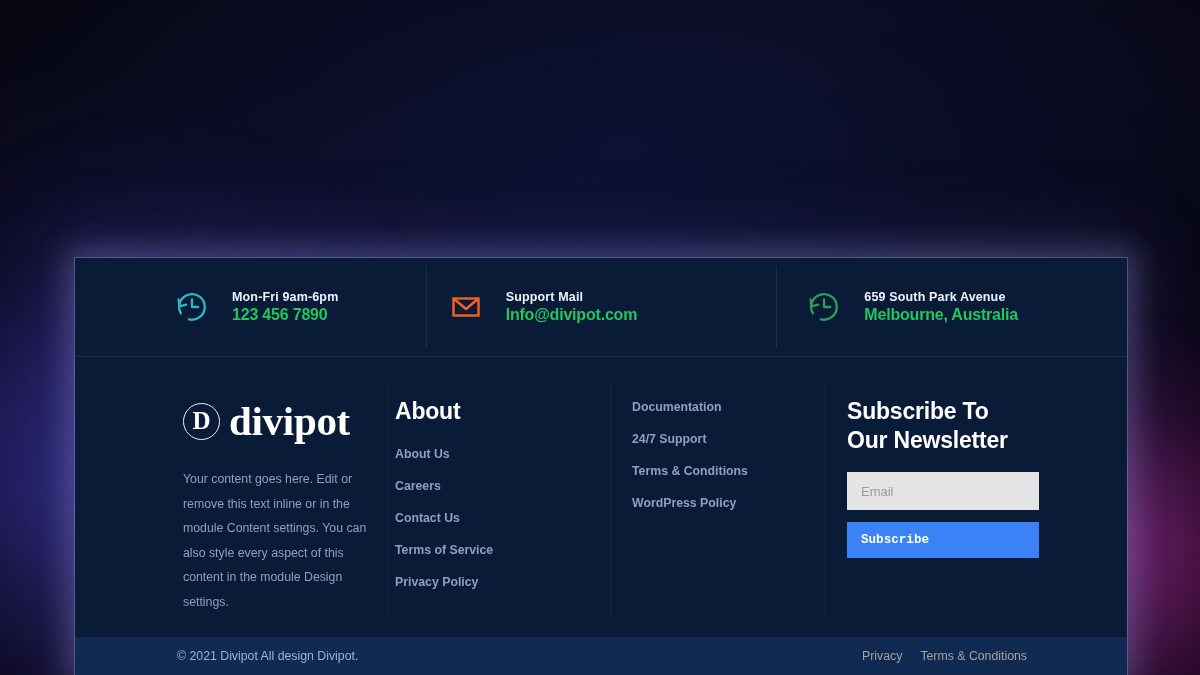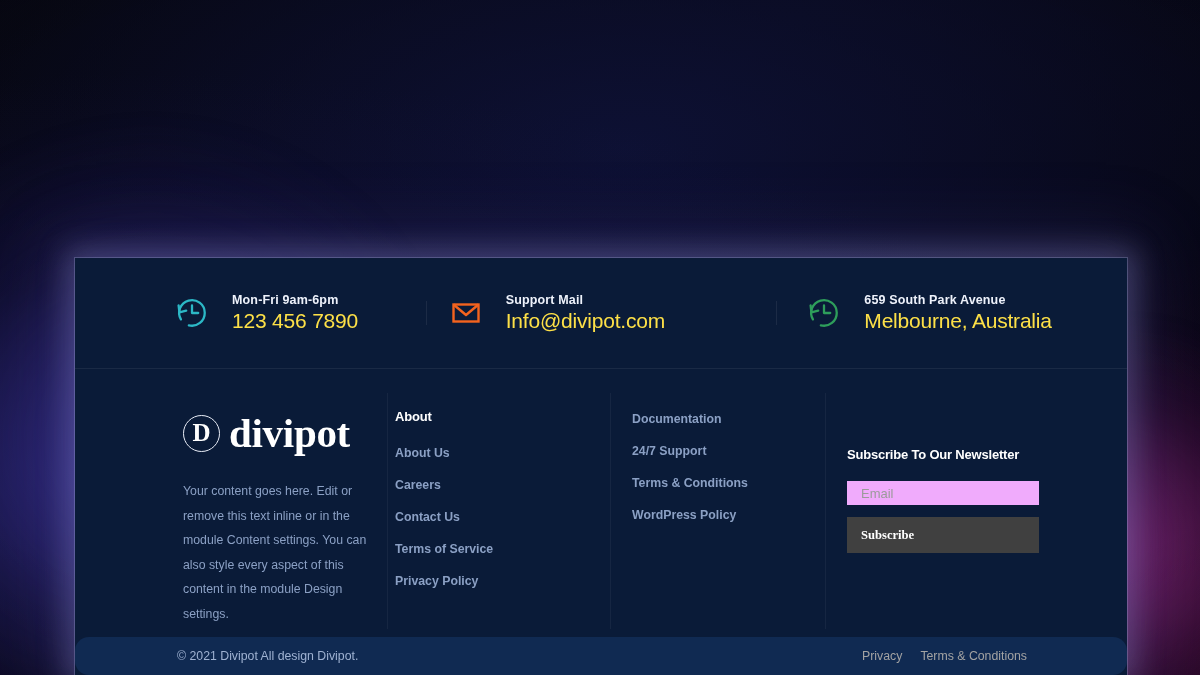--- a/index.html
+++ b/index.html
@@ -41,23 +41,22 @@
     background:#0a1b38;
     box-shadow:
       0 0 0 1px rgba(170,180,225,0.28),
       0 0 26px 10px rgba(150,150,215,0.30),
       0 0 70px 20px rgba(90,80,180,0.22);
     overflow:hidden;
   }
 
   
   .contact-bar {
-    display:flex; height:111px; width:100%;
+    display:flex; height:99px; width:100%;
     border-bottom:1px solid rgba(255,255,255,0.065);
-    align-items:center;
   }
   .contact-block {
     flex:1 1 0; display:flex; align-items:center;
     position:relative;
   }
   .contact-block + .contact-block::before {
     content:""; position:absolute; left:0; top:8px; bottom:8px; width:1px;
     background:rgba(255,255,255,0.075);
   }
   .cb-inner { display:flex; align-items:center; gap:22px; }
@@ -65,22 +64,22 @@
   .cb-2 .cb-inner { margin-left:22px; }
   .cb-3 .cb-inner { margin-left:30px; }
 
   .cb-icon { width:36px; height:36px; flex:0 0 36px; display:block; }
   .cb-text { display:flex; flex-direction:column; gap:2px; }
   .cb-label {
     font-size:12.5px; font-weight:700; letter-spacing:0.15px;
     color:#eef2fb;
   }
   .cb-value {
-    font-size:21px; font-weight:400; letter-spacing:-0.2px;
-    color:#fde047; line-height:1.12;
+    font-size:16px; font-weight:700; letter-spacing:-0.2px;
+    color:#22c55e; line-height:1.12;
   }
 
   
   .footer-main {
     display:flex; height:280px; padding-top:40px;
   }
   .col { position:relative; }
   .col-brand { width:320px; padding-left:108px; }
   .col-about { width:215px; }
   .col-services { width:215px; padding-left:22px; }
@@ -104,51 +103,50 @@
   .brand-word {
     font-family:"Liberation Serif", serif;
     font-size:41px; font-weight:700; color:#ffffff; letter-spacing:-0.3px;
   }
   .brand-desc {
     font-size:12.3px; line-height:2.0; color:#8ba0c4; max-width:196px;
     font-weight:400;
   }
 
   .col-title {
-    font-size:13px; font-weight:700; color:#ffffff;
+    font-size:23px; font-weight:700; color:#ffffff;
     letter-spacing:-0.2px; margin-bottom:18px; line-height:1.24;
   }
   .link-list { list-style:none; }
   .link-list li { margin-bottom:14px; }
   .link-list a {
     font-size:12.3px; color:#8ba0c4; text-decoration:none; font-weight:700;
   }
 
-  .news-title { margin-bottom:18px; max-width:180px;margin-top:38px; }
+  .news-title { margin-bottom:18px; max-width:180px; }
   .news-form { width:192px; }
   .news-input {
-    width:192px; height:24px; background:#f0abfc; border:none; outline:none;
+    width:192px; height:38px; background:#e5e5e5; border:none; outline:none;
     padding:0 14px; font-size:13px; color:#333; font-family:"Liberation Sans", sans-serif;
   }
   .news-input::placeholder { color:#9b9b9b; }
   .news-button {
     width:192px; height:36px; margin-top:12px;
-    background:#404040; border:none; cursor:pointer;
+    background:#3b82f6; border:none; cursor:pointer;
     color:#ffffff; font-size:12.6px; font-weight:700;
     text-align:left; padding-left:14px;
-    font-family:Liberation Serif, serif;
+    font-family:Liberation Mono, monospace;
   }
 
   
   .footer-bottom {
     position:absolute; left:0; bottom:0; width:100%; height:38px;
     background:#102a52;
     display:flex; align-items:center; justify-content:space-between;
     padding:0 100px 0 102px;
-    border-radius:14px;
   }
   .copyright { font-size:12.3px; color:#9fb2d2; }
   .bottom-links { display:flex; gap:18px; }
   .bottom-links a { font-size:12.3px; color:#a3a3a3; text-decoration:none; }
 </style>
 </head>
 <body>
 
 <div class="stage">
   <div class="bg-base"></div>

